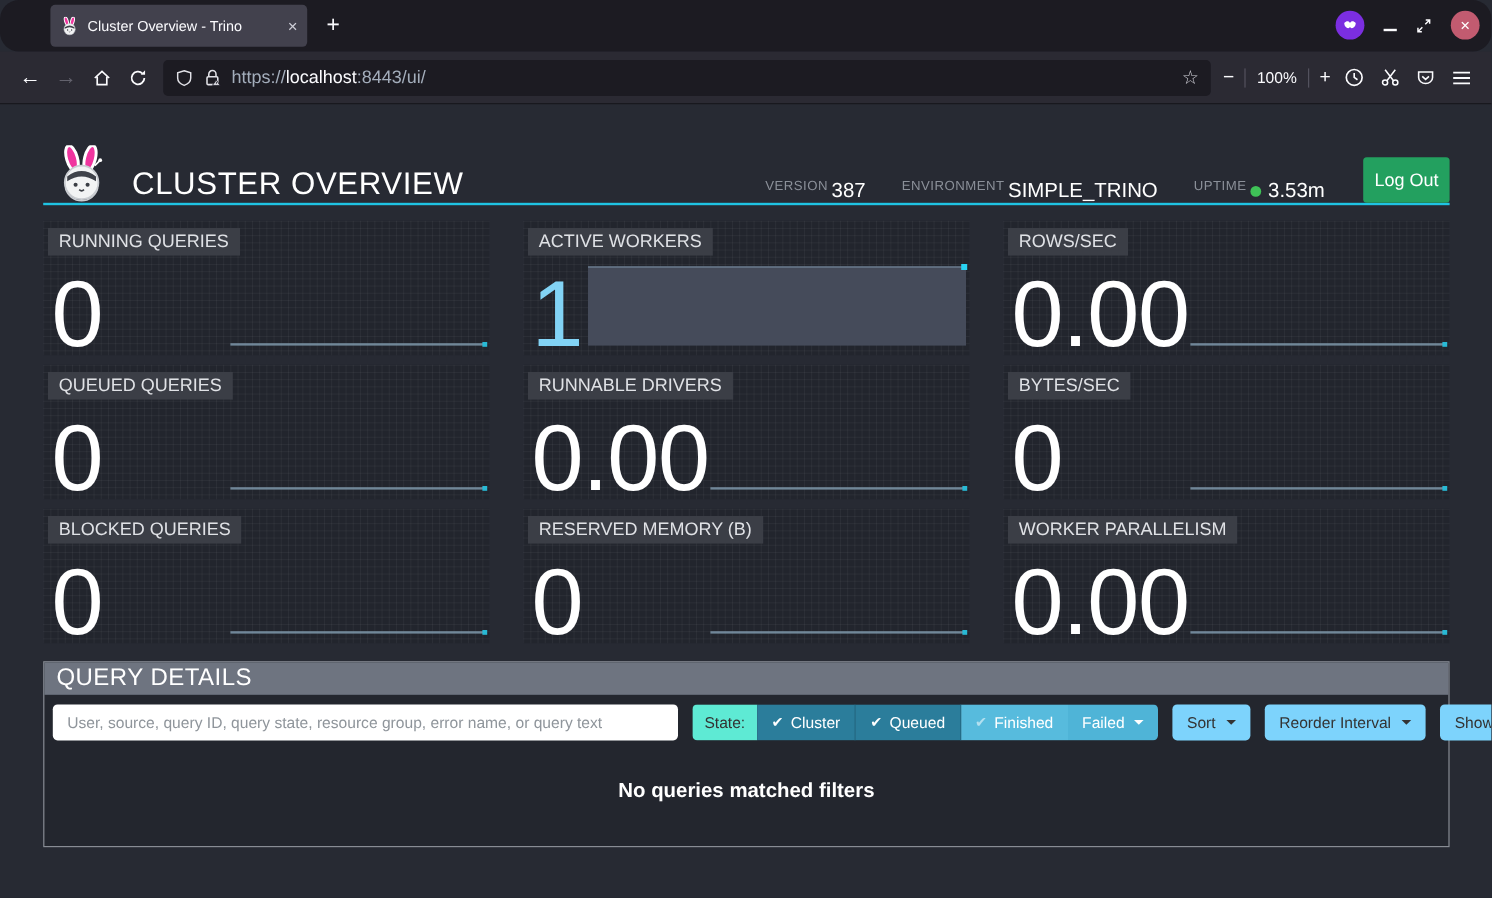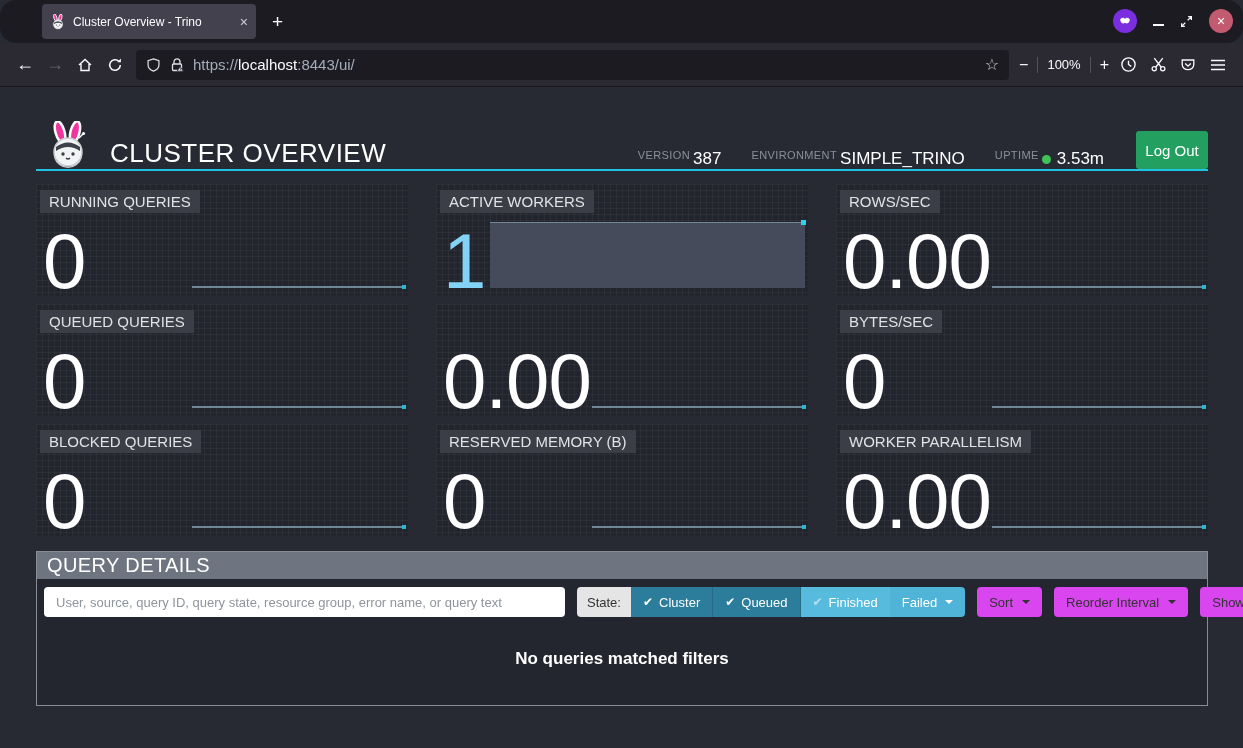--- a/index.html
+++ b/index.html
@@ -66,31 +66,31 @@
   .spark-area::after { content:""; position:absolute; right:-1px; top:-3px; width:5px; height:5px; background:#29d3f2; }
 
   .qd { margin-top:15px; border:1px solid #888c94; background:#23262e; }
   .qd-header { height:27px; background:#6e7480; color:#fff; font-size:20px; letter-spacing:.4px;
                display:flex; align-items:center; padding-left:10px; }
   .qd-toolbar { display:flex; align-items:center; padding:8px 7px; gap:12px; }
   .search { width:521px; height:30px; border:none; border-radius:4px; font-size:13px; font-family:inherit;
             padding:0 12px; color:#444; flex:none; }
   .search::placeholder { color:#8f959b; }
   .state-group { display:flex; height:30px; border-radius:4px; overflow:hidden; flex:none; }
-  .state-addon { background:#e5e5e5; color:#333; font-size:13px; display:flex; align-items:center; padding:0 10px; }
+  .state-addon { background:#5eead4; color:#333; font-size:13px; display:flex; align-items:center; padding:0 10px; }
   .st { border:none; font-family:inherit; font-size:13px; color:#fff; display:flex; align-items:center;
         gap:6px; padding:0 12px; cursor:pointer; }
   .st .chk { font-size:12px; }
   .st-active { background:#2b7d9b; border-right:1px solid #246c87; }
   .st-finished { background:#57bbdd; }
   .st-finished .chk { color:rgba(255,255,255,.55); }
   .st-failed { background:#4fb4d7; }
   .caret { width:0; height:0; border-left:4px solid transparent; border-right:4px solid transparent;
            border-top:4px solid #fff; margin-left:2px; }
-  .wbtn { height:30px; background:#d946ef; color:#333; border:none; border-radius:4px; font-size:13px;
+  .wbtn { height:30px; background:#7dd3fc; color:#333; border:none; border-radius:4px; font-size:13px;
           font-family:inherit; display:flex; align-items:center; gap:7px; padding:0 12px; cursor:pointer; flex:none; }
   .wbtn .caret { border-top-color:#333; }
   .wbtn.sort { margin-left:auto; }
   .qd-results { height:80px; display:flex; align-items:flex-start; justify-content:center; padding-top:24px; }
   .empty-msg { color:#fff; font-size:17px; font-weight:bold; }
 
   .ico-svg { display:block; }
 </style>
 </head>
 <body>
@@ -246,20 +246,21 @@
         <span class="tile-label">ROWS/SEC</span>
         <span class="tile-value">0.00</span>
         <span class="spark-line"></span>
       </div>
       <div class="tile">
         <span class="tile-label">QUEUED QUERIES</span>
         <span class="tile-value">0</span>
         <span class="spark-line"></span>
       </div>
       <div class="tile">
+        <span class="tile-label">RUNNABLE DRIVERS</span>
         <span class="tile-value">0.00</span>
         <span class="spark-line"></span>
       </div>
       <div class="tile">
         <span class="tile-label">BYTES/SEC</span>
         <span class="tile-value">0</span>
         <span class="spark-line"></span>
       </div>
       <div class="tile">
         <span class="tile-label">BLOCKED QUERIES</span>

